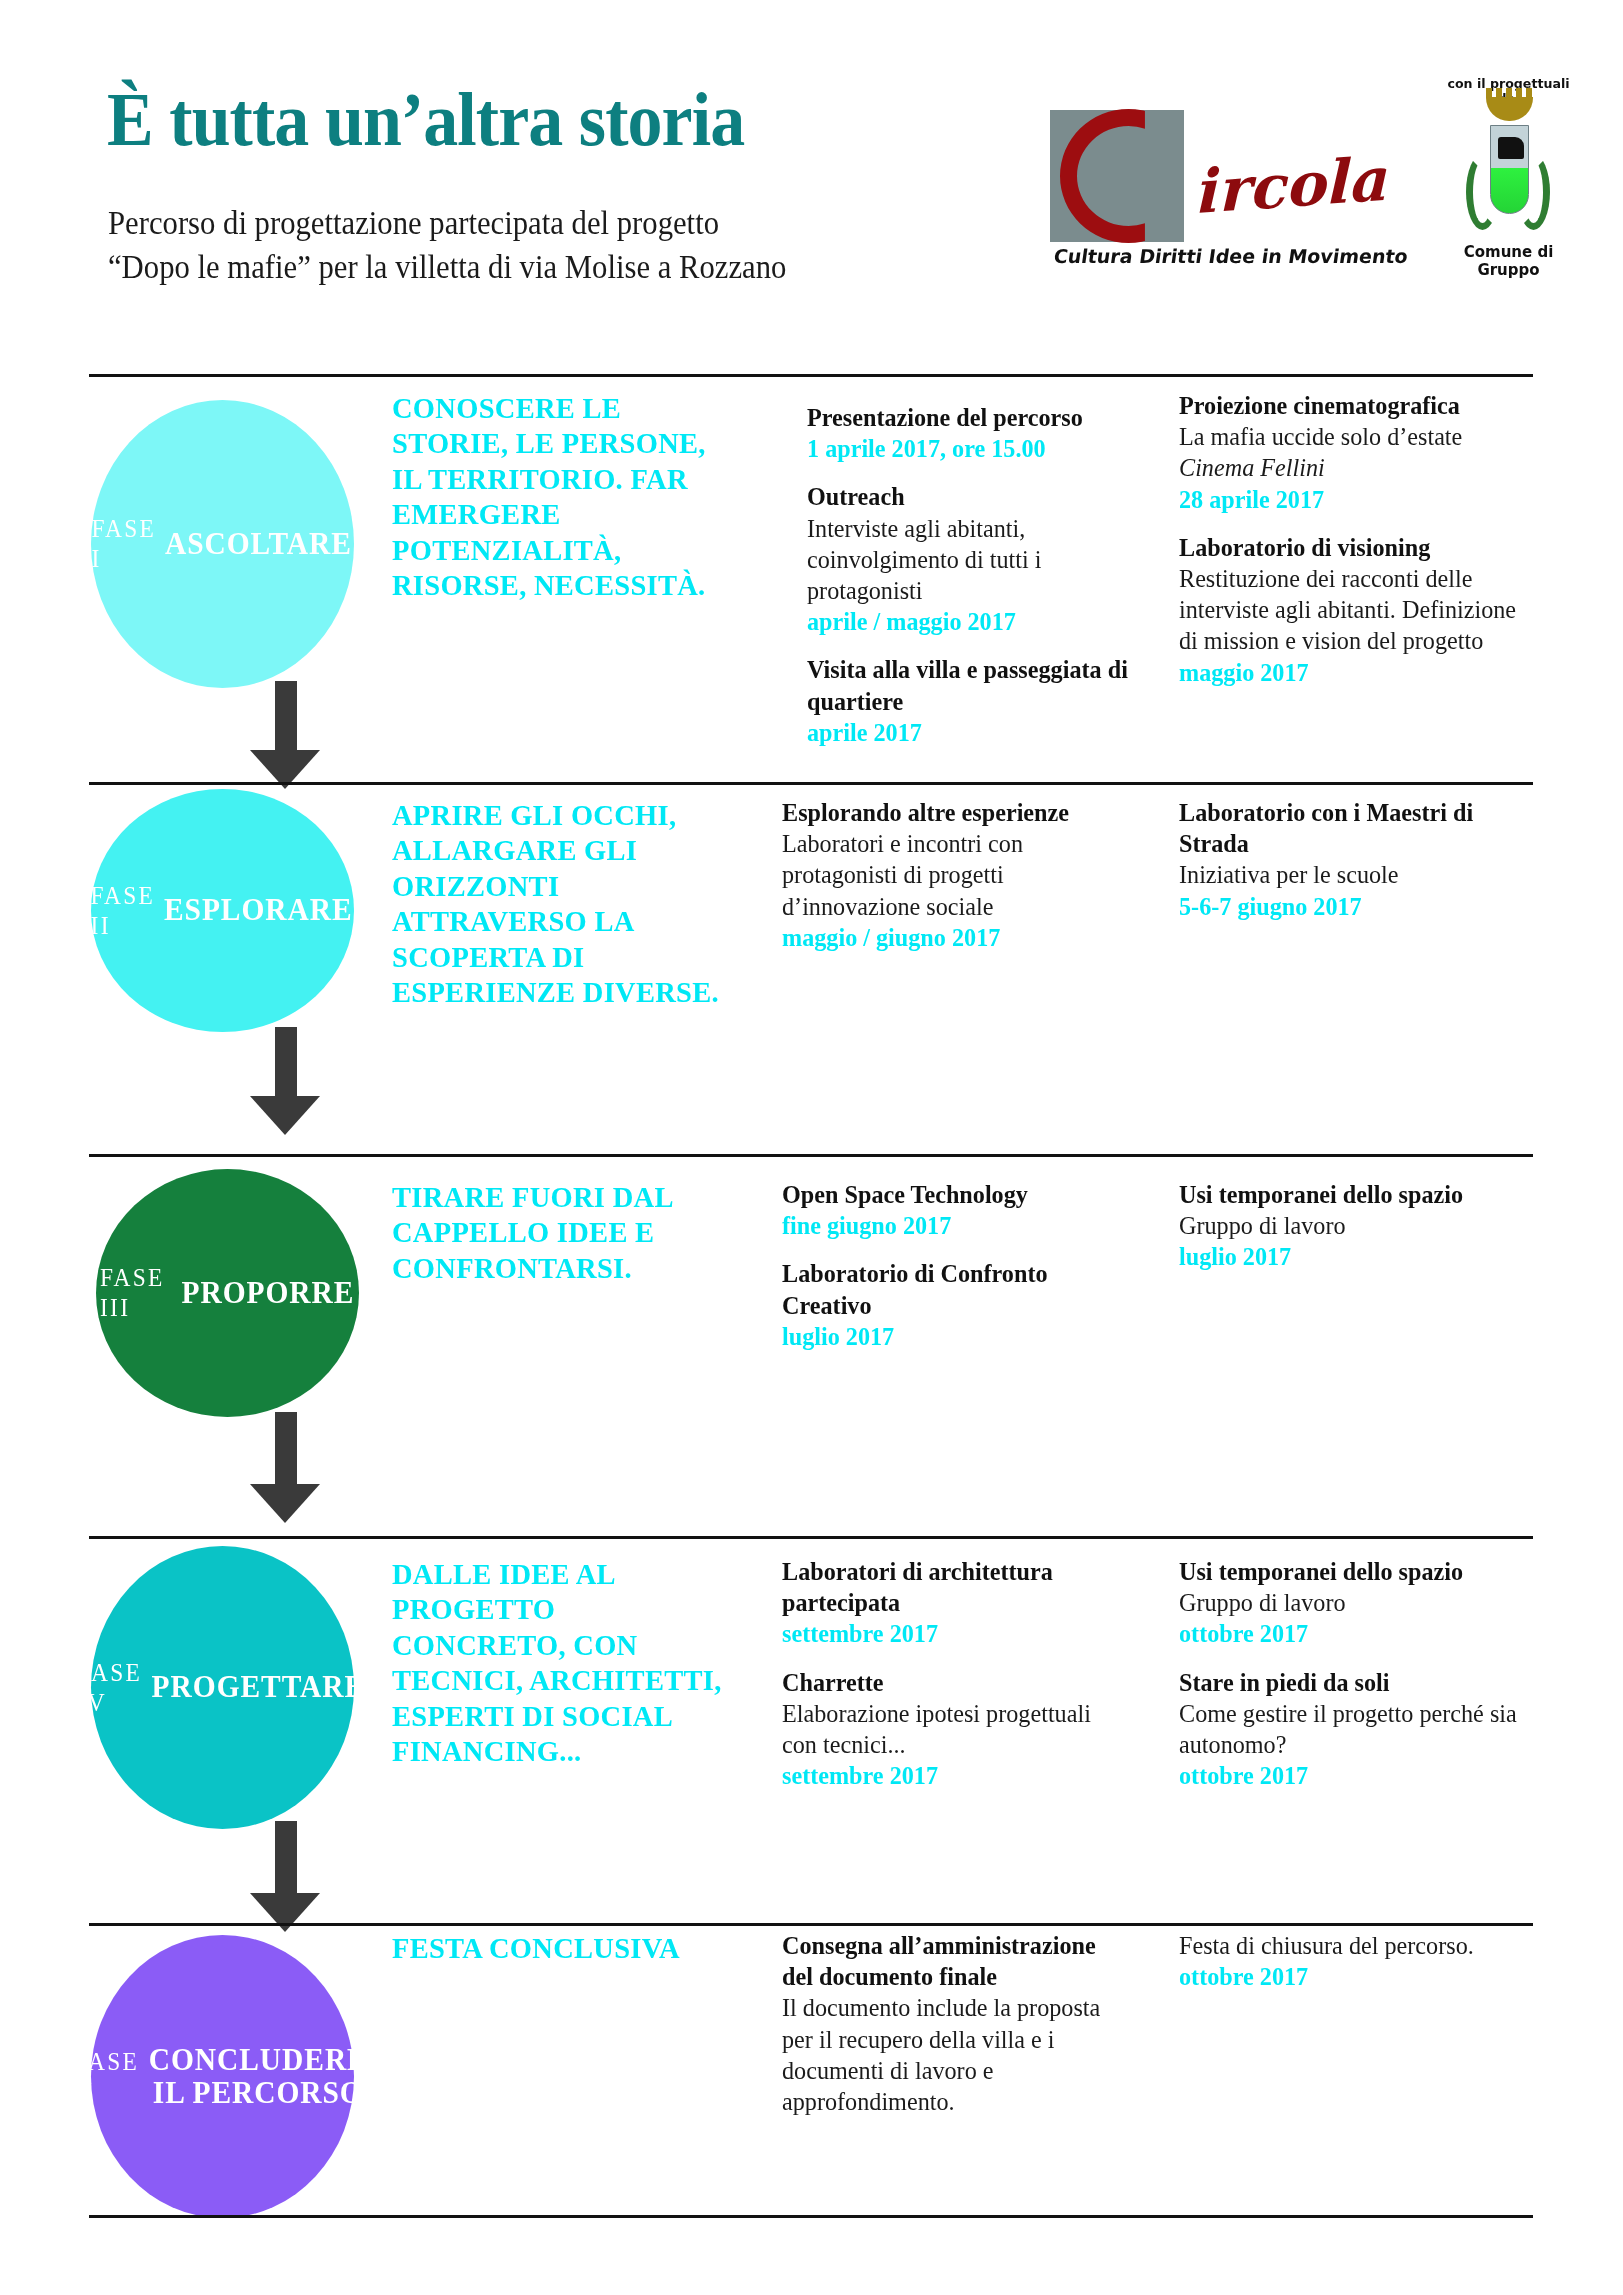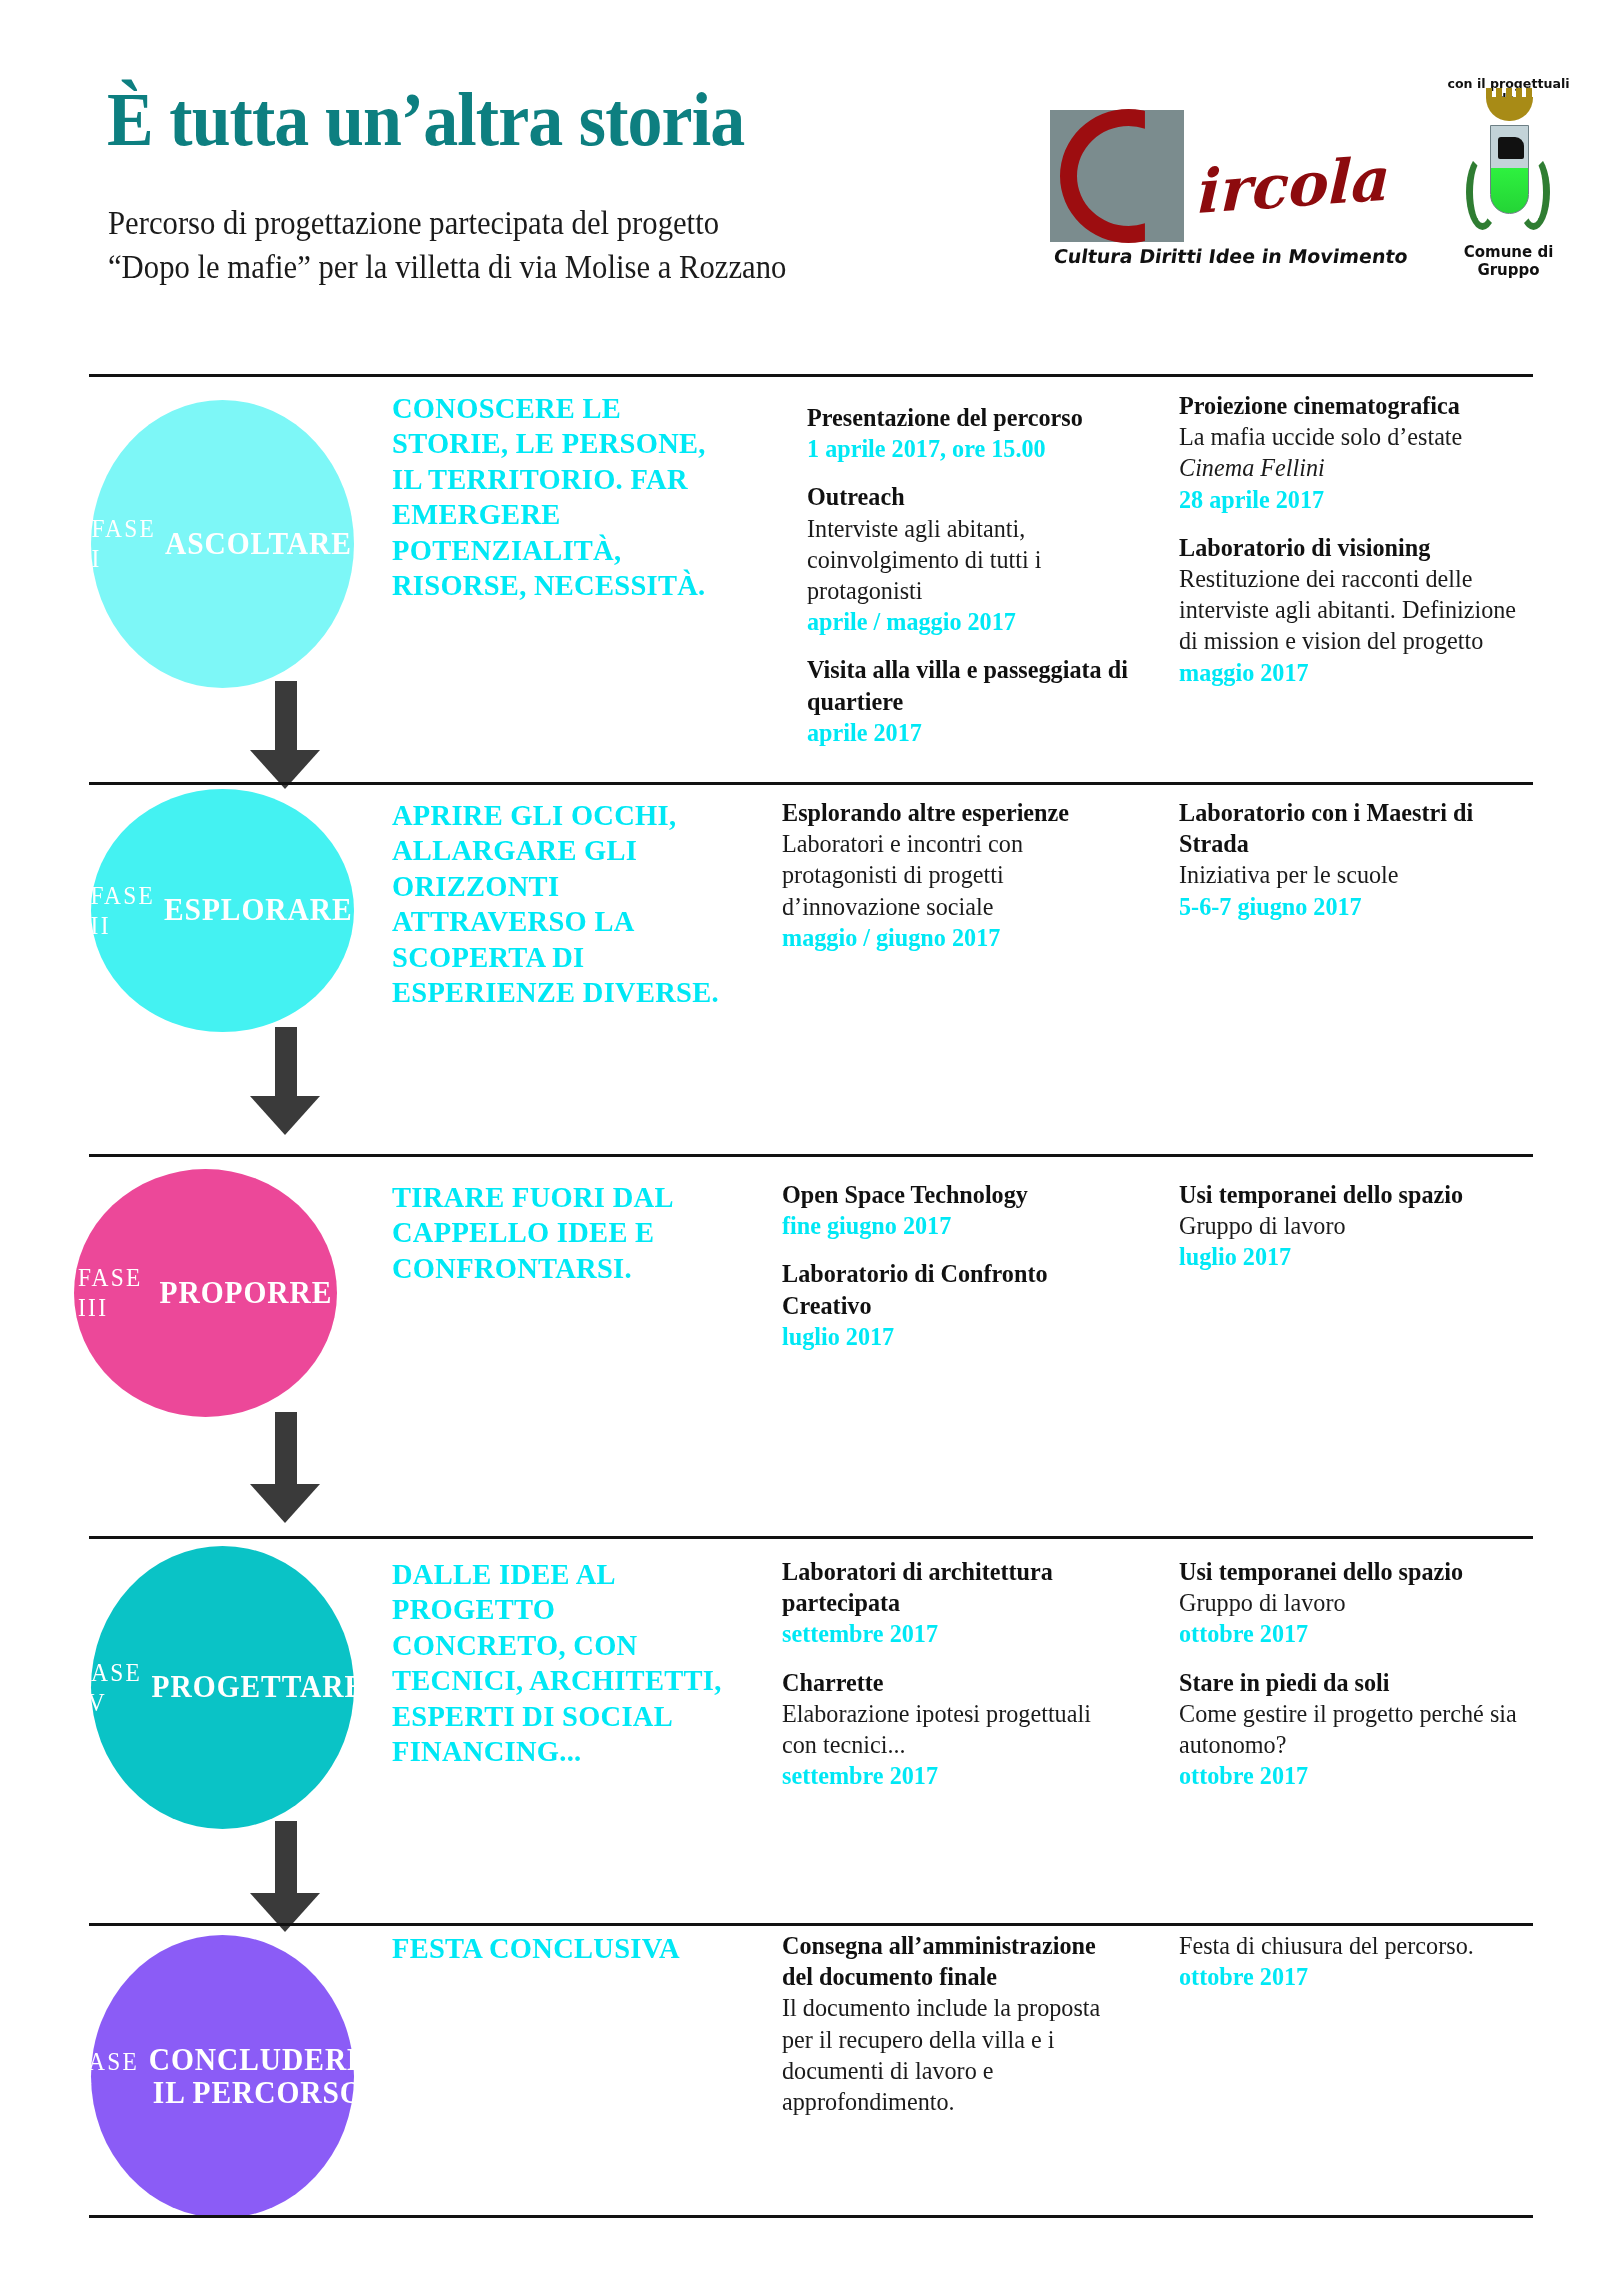--- a/index.html
+++ b/index.html
@@ -282,21 +282,21 @@
         </div>
       </div>
       <div class="col c2" style="top: 797px;">
         <div class="item">
           <div class="t">Laboratorio con i Maestri di Strada</div>
           <div class="d">Iniziativa per le scuole</div>
           <div class="date" style="color: rgb(0, 232, 245);">5-6-7 giugno 2017</div>
         </div>
       </div>
       <div class="rule" style="top: 1154px;"></div>
-      <div class="bubble" style="left: 74px; top: 1169px; height: 248px; background: #ec4899;">
+      <div class="bubble" style="left: 96px; top: 1169px; height: 248px; background: #15803d;">
         <div class="fase">FASE III</div>
         <div class="verb">PROPORRE</div>
       </div>
       <div class="arrow" style="top: 1412px; height: 111px;">
         <div class="shaft" style="height: 72px;"></div>
         <div class="head" style="top: 72px;"></div>
       </div>
       <div class="headline" style="top: 1179px; color: rgb(0, 232, 245);">TIRARE FUORI DAL CAPPELLO IDEE E CONFRONTARSI.</div>
       <div class="col c1" style="top: 1179px;">
         <div class="item">

